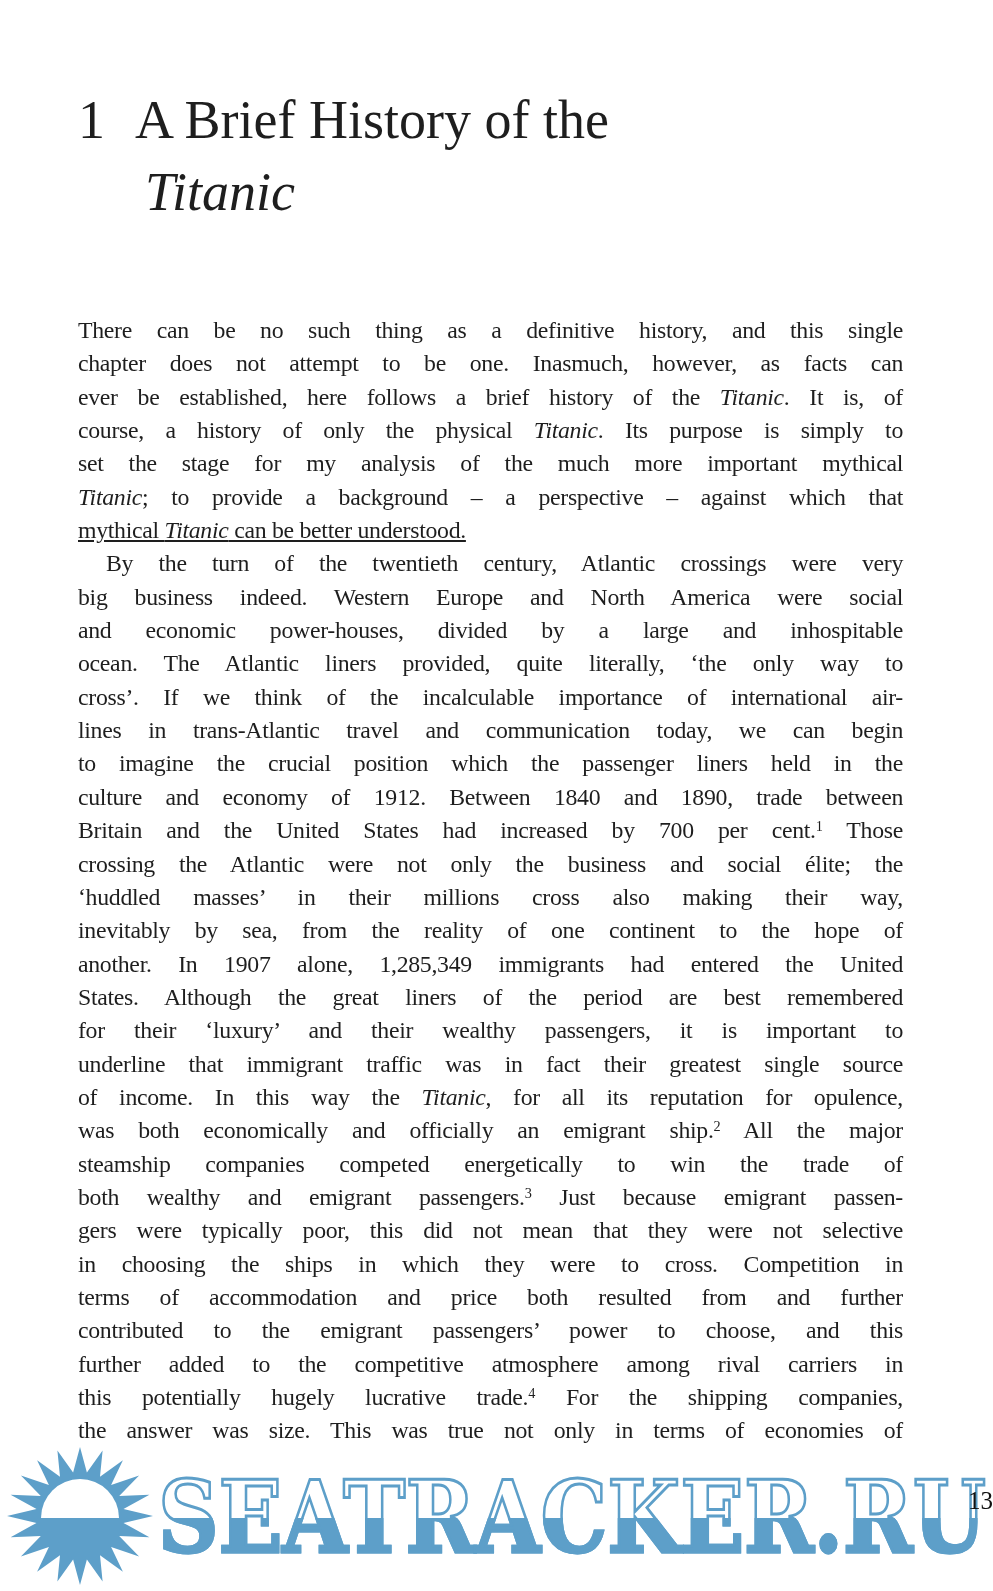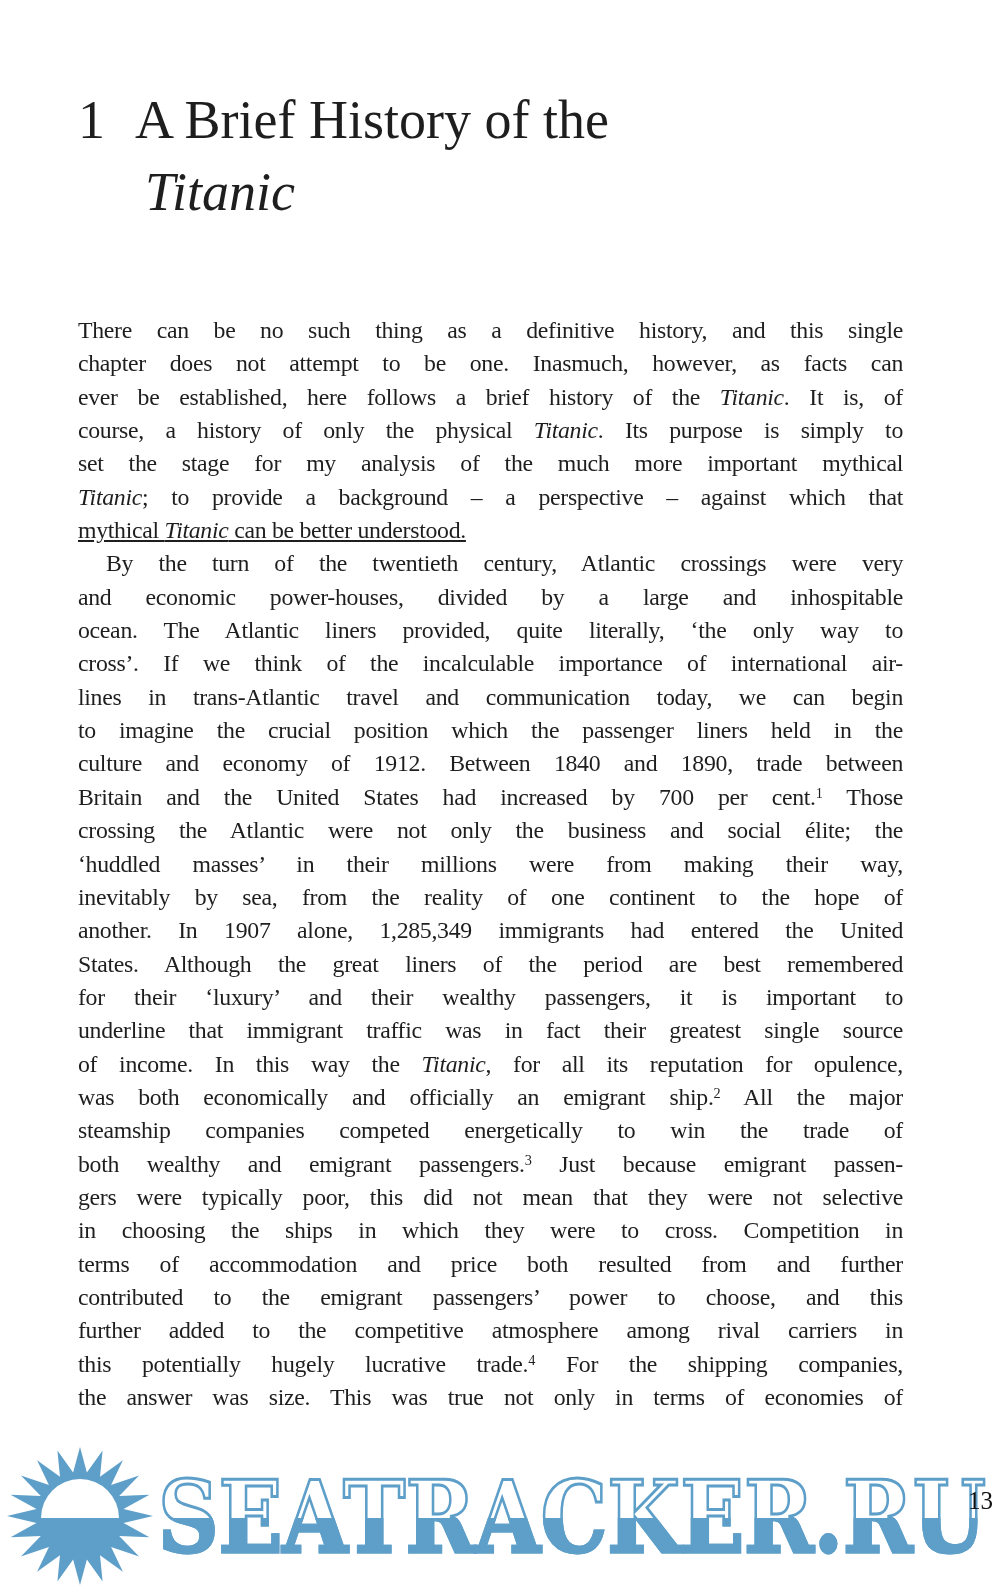--- a/index.html
+++ b/index.html
@@ -63,29 +63,30 @@
 
   <main class="body-text">
       <div class="line"><span>There can be no such thing as a definitive history, and this single</span></div>
       <div class="line"><span>chapter does not attempt to be one. Inasmuch, however, as facts can</span></div>
       <div class="line"><span>ever be established, here follows a brief history of the </span><i>Titanic</i><span>. It is, of</span></div>
       <div class="line"><span>course, a history of only the physical </span><i>Titanic</i><span>. Its purpose is simply to</span></div>
       <div class="line"><span>set the stage for my analysis of the much more important mythical</span></div>
       <div class="line"><i>Titanic</i><span>; to provide a background – a perspective – against which that</span></div>
       <div class="line last"><span>mythical </span><i>Titanic</i><span> can be better understood.</span></div>
       <div class="line indent"><span>By the turn of the twentieth century, Atlantic crossings were very</span></div>
+      <div class="line"><span>big business indeed. Western Europe and North America were social</span></div>
       <div class="line"><span>and economic power-houses, divided by a large and inhospitable</span></div>
       <div class="line"><span>ocean. The Atlantic liners provided, quite literally, ‘the only way to</span></div>
       <div class="line"><span>cross’. If we think of the incalculable importance of international air-</span></div>
       <div class="line"><span>lines in trans-Atlantic travel and communication today, we can begin</span></div>
       <div class="line"><span>to imagine the crucial position which the passenger liners held in the</span></div>
       <div class="line"><span>culture and economy of 1912. Between 1840 and 1890, trade between</span></div>
       <div class="line"><span>Britain and the United States had increased by 700 per cent.</span><sup>1</sup><span> Those</span></div>
       <div class="line"><span>crossing the Atlantic were not only the business and social élite; the</span></div>
-      <div class="line"><span>‘huddled masses’ in their millions were from making their way,</span></div>
+      <div class="line"><span>‘huddled masses’ in their millions cross also making their way,</span></div>
       <div class="line"><span>inevitably by sea, from the reality of one continent to the hope of</span></div>
       <div class="line"><span>another. In 1907 alone, 1,285,349 immigrants had entered the United</span></div>
       <div class="line"><span>States. Although the great liners of the period are best remembered</span></div>
       <div class="line"><span>for their ‘luxury’ and their wealthy passengers, it is important to</span></div>
       <div class="line"><span>underline that immigrant traffic was in fact their greatest single source</span></div>
       <div class="line"><span>of income. In this way the </span><i>Titanic</i><span>, for all its reputation for opulence,</span></div>
       <div class="line"><span>was both economically and officially an emigrant ship.</span><sup>2</sup><span> All the major</span></div>
       <div class="line"><span>steamship companies competed energetically to win the trade of</span></div>
       <div class="line"><span>both wealthy and emigrant passengers.</span><sup>3</sup><span> Just because emigrant passen-</span></div>
       <div class="line"><span>gers were typically poor, this did not mean that they were not selective</span></div>

